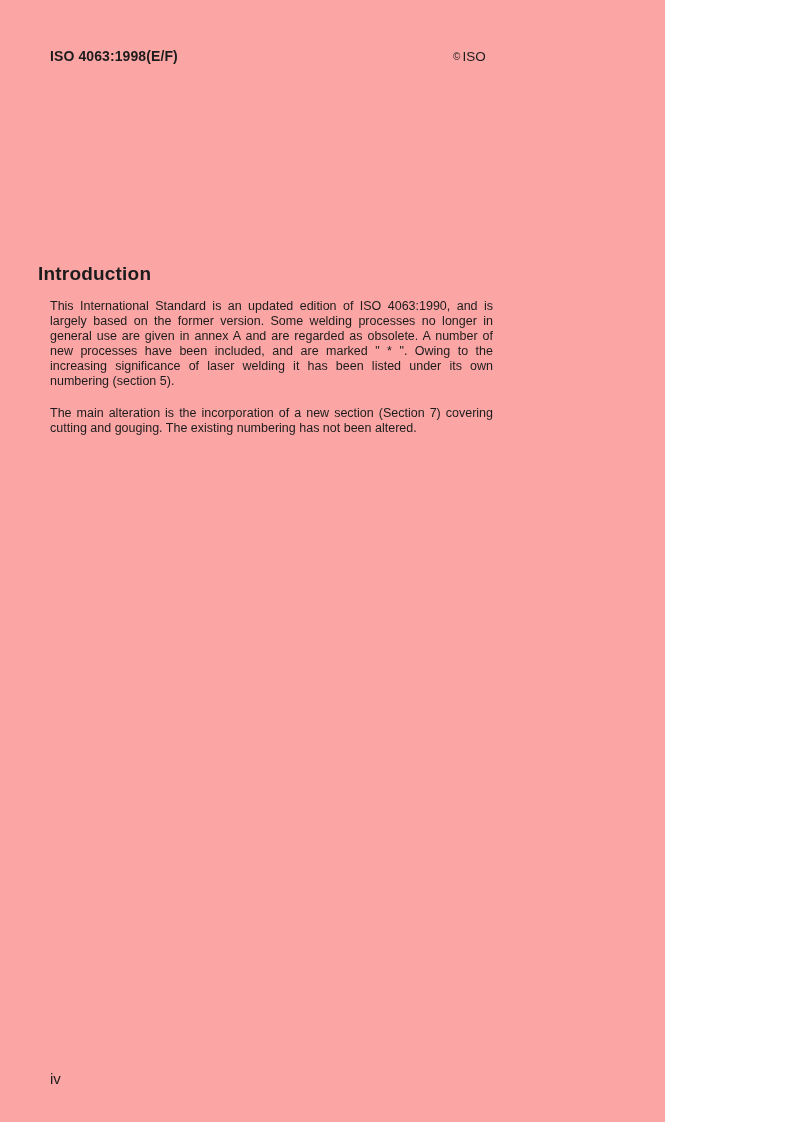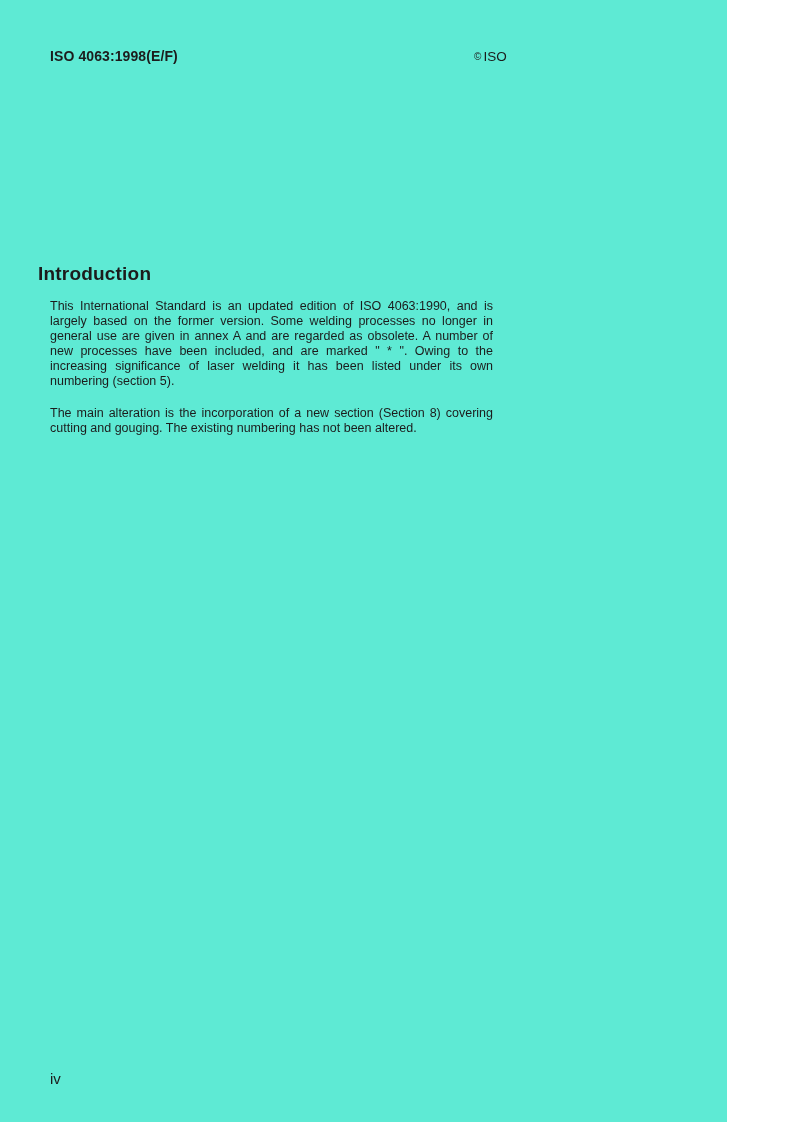--- a/index.html
+++ b/index.html
@@ -2,39 +2,39 @@
 <html><head>
 <meta charset="utf-8">
 <style>
   html, body {
     margin: 0;
     padding: 0;
     background: #ffffff;
   }
   .page {
     position: relative;
-    width: 727px;
+    width: 665px;
     height: 1122px;
-    background: #5eead4;
+    background: #fca5a5;
     font-family: "Liberation Sans", sans-serif;
     color: #1c1c1c;
     overflow: hidden;
   }
   .header-doc-number {
     position: absolute;
     left: 50px;
     top: 48px;
     font-size: 14px;
     font-weight: bold;
     letter-spacing: 0.1px;
     white-space: nowrap;
   }
   .header-copyright {
     position: absolute;
-    left: 474px;
+    left: 453px;
     top: 49px;
     font-size: 13.5px;
     white-space: nowrap;
     text-align: right;
   }
   .header-copyright .copy-symbol {
     font-size: 10px;
     position: relative;
     top: -1px;
     margin-right: 2px;
@@ -74,18 +74,18 @@
   <div class="header-doc-number">ISO 4063:1998(E/F)</div>
 
   <div class="header-copyright">
     <span class="copy-symbol">©</span><span>ISO</span>
   </div>
 
   <h1 class="intro-heading">Introduction</h1>
 
   <div class="body-text">
     <p>This International Standard is an updated edition of ISO 4063:1990, and is largely based on the former version. Some welding processes no longer in general use are given in annex A and are regarded as obsolete. A number of new processes have been included, and are marked " * ". Owing to the increasing significance of laser welding it has been listed under its own numbering (section 5).</p>
-    <p>The main alteration is the incorporation of a new section (Section 8) covering cutting and gouging. The existing numbering has not been altered.</p>
+    <p>The main alteration is the incorporation of a new section (Section 7) covering cutting and gouging. The existing numbering has not been altered.</p>
   </div>
 
   <div class="page-number">iv</div>
 
 </div>
 
 </body></html>

